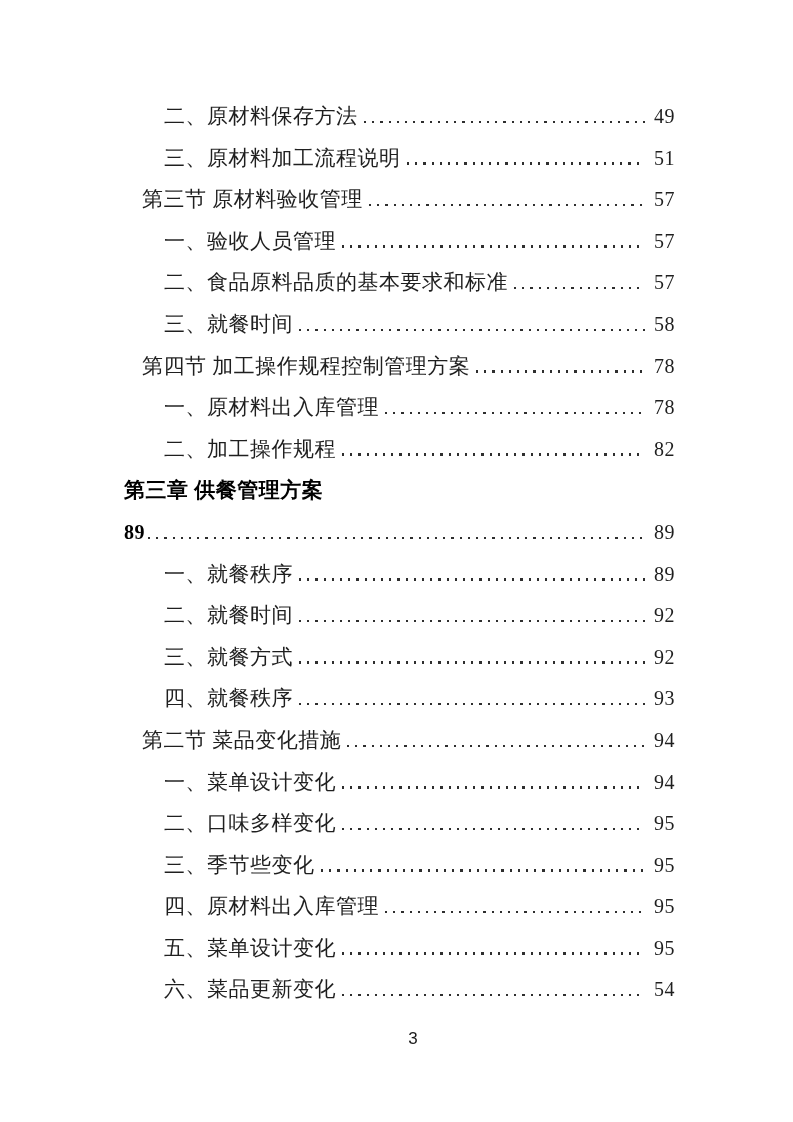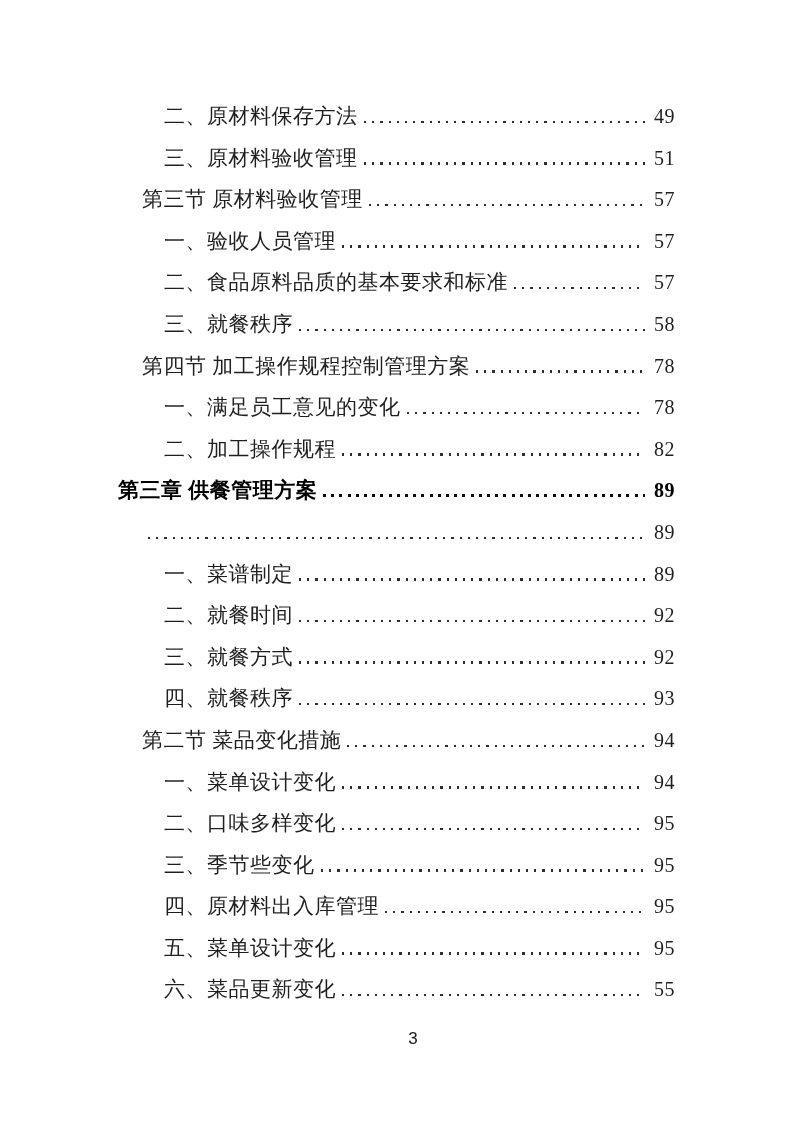--- a/index.html
+++ b/index.html
@@ -33,20 +33,21 @@
     line-height: 41.6px;
     font-size: 21px;
     letter-spacing: 0.5px;
     white-space: nowrap;
   }
   .toc-row.section { padding-left: 24px; }
   .toc-row.item    { padding-left: 46px; }
   .toc-row.chapter {
     font-weight: 700;
     color: #000000;
+    flex-direction: column;
   }
   .toc-title { white-space: nowrap; }
   .leader {
     flex: 1;
     height: 2.4px;
     margin-left: 6px;
     margin-right: 9px;
     min-width: 16px;
     background-image: repeating-linear-gradient(to right, #2e2e2e 0 2.2px, transparent 2.2px 8.2px);
   }
@@ -74,70 +75,70 @@
 
 <div class="page">
 
   <div class="toc" id="toc-list">
       <div class="toc-row item">
       <span class="toc-title">二、原材料保存方法</span>
       <span class="leader"></span>
       <span class="pageno">49</span>
     </div>
       <div class="toc-row item">
-      <span class="toc-title">三、原材料验收管理</span>
+      <span class="toc-title">三、原材料加工流程说明</span>
       <span class="leader"></span>
       <span class="pageno">51</span>
     </div>
       <div class="toc-row section">
       <span class="toc-title">第三节 原材料验收管理</span>
       <span class="leader"></span>
       <span class="pageno">57</span>
     </div>
       <div class="toc-row item">
       <span class="toc-title">一、验收人员管理</span>
       <span class="leader"></span>
       <span class="pageno">57</span>
     </div>
       <div class="toc-row item">
       <span class="toc-title">二、食品原料品质的基本要求和标准</span>
       <span class="leader"></span>
       <span class="pageno">57</span>
     </div>
       <div class="toc-row item">
-      <span class="toc-title">三、就餐秩序</span>
+      <span class="toc-title">三、就餐时间</span>
       <span class="leader"></span>
       <span class="pageno">58</span>
     </div>
       <div class="toc-row section">
       <span class="toc-title">第四节 加工操作规程控制管理方案</span>
       <span class="leader"></span>
       <span class="pageno">78</span>
     </div>
       <div class="toc-row item">
-      <span class="toc-title">一、满足员工意见的变化</span>
+      <span class="toc-title">一、原材料出入库管理</span>
       <span class="leader"></span>
       <span class="pageno">78</span>
     </div>
       <div class="toc-row item">
       <span class="toc-title">二、加工操作规程</span>
       <span class="leader"></span>
       <span class="pageno">82</span>
     </div>
       <div class="toc-row chapter">
       <span class="toc-title">第三章 供餐管理方案</span>
       <span class="leader"></span>
       <span class="pageno">89</span>
     </div>
       <div class="toc-row section">
       <span class="leader"></span>
       <span class="pageno">89</span>
     </div>
       <div class="toc-row item">
-      <span class="toc-title">一、菜谱制定</span>
+      <span class="toc-title">一、就餐秩序</span>
       <span class="leader"></span>
       <span class="pageno">89</span>
     </div>
       <div class="toc-row item">
       <span class="toc-title">二、就餐时间</span>
       <span class="leader"></span>
       <span class="pageno">92</span>
     </div>
       <div class="toc-row item">
       <span class="toc-title">三、就餐方式</span>
@@ -175,21 +176,21 @@
       <span class="pageno">95</span>
     </div>
       <div class="toc-row item">
       <span class="toc-title">五、菜单设计变化</span>
       <span class="leader"></span>
       <span class="pageno">95</span>
     </div>
       <div class="toc-row item">
       <span class="toc-title">六、菜品更新变化</span>
       <span class="leader"></span>
-      <span class="pageno">55</span>
+      <span class="pageno">54</span>
     </div>
     </div>
 
   <div class="footer">
     <span>3</span>
   </div>
 
 </div>
 
 </body></html>

